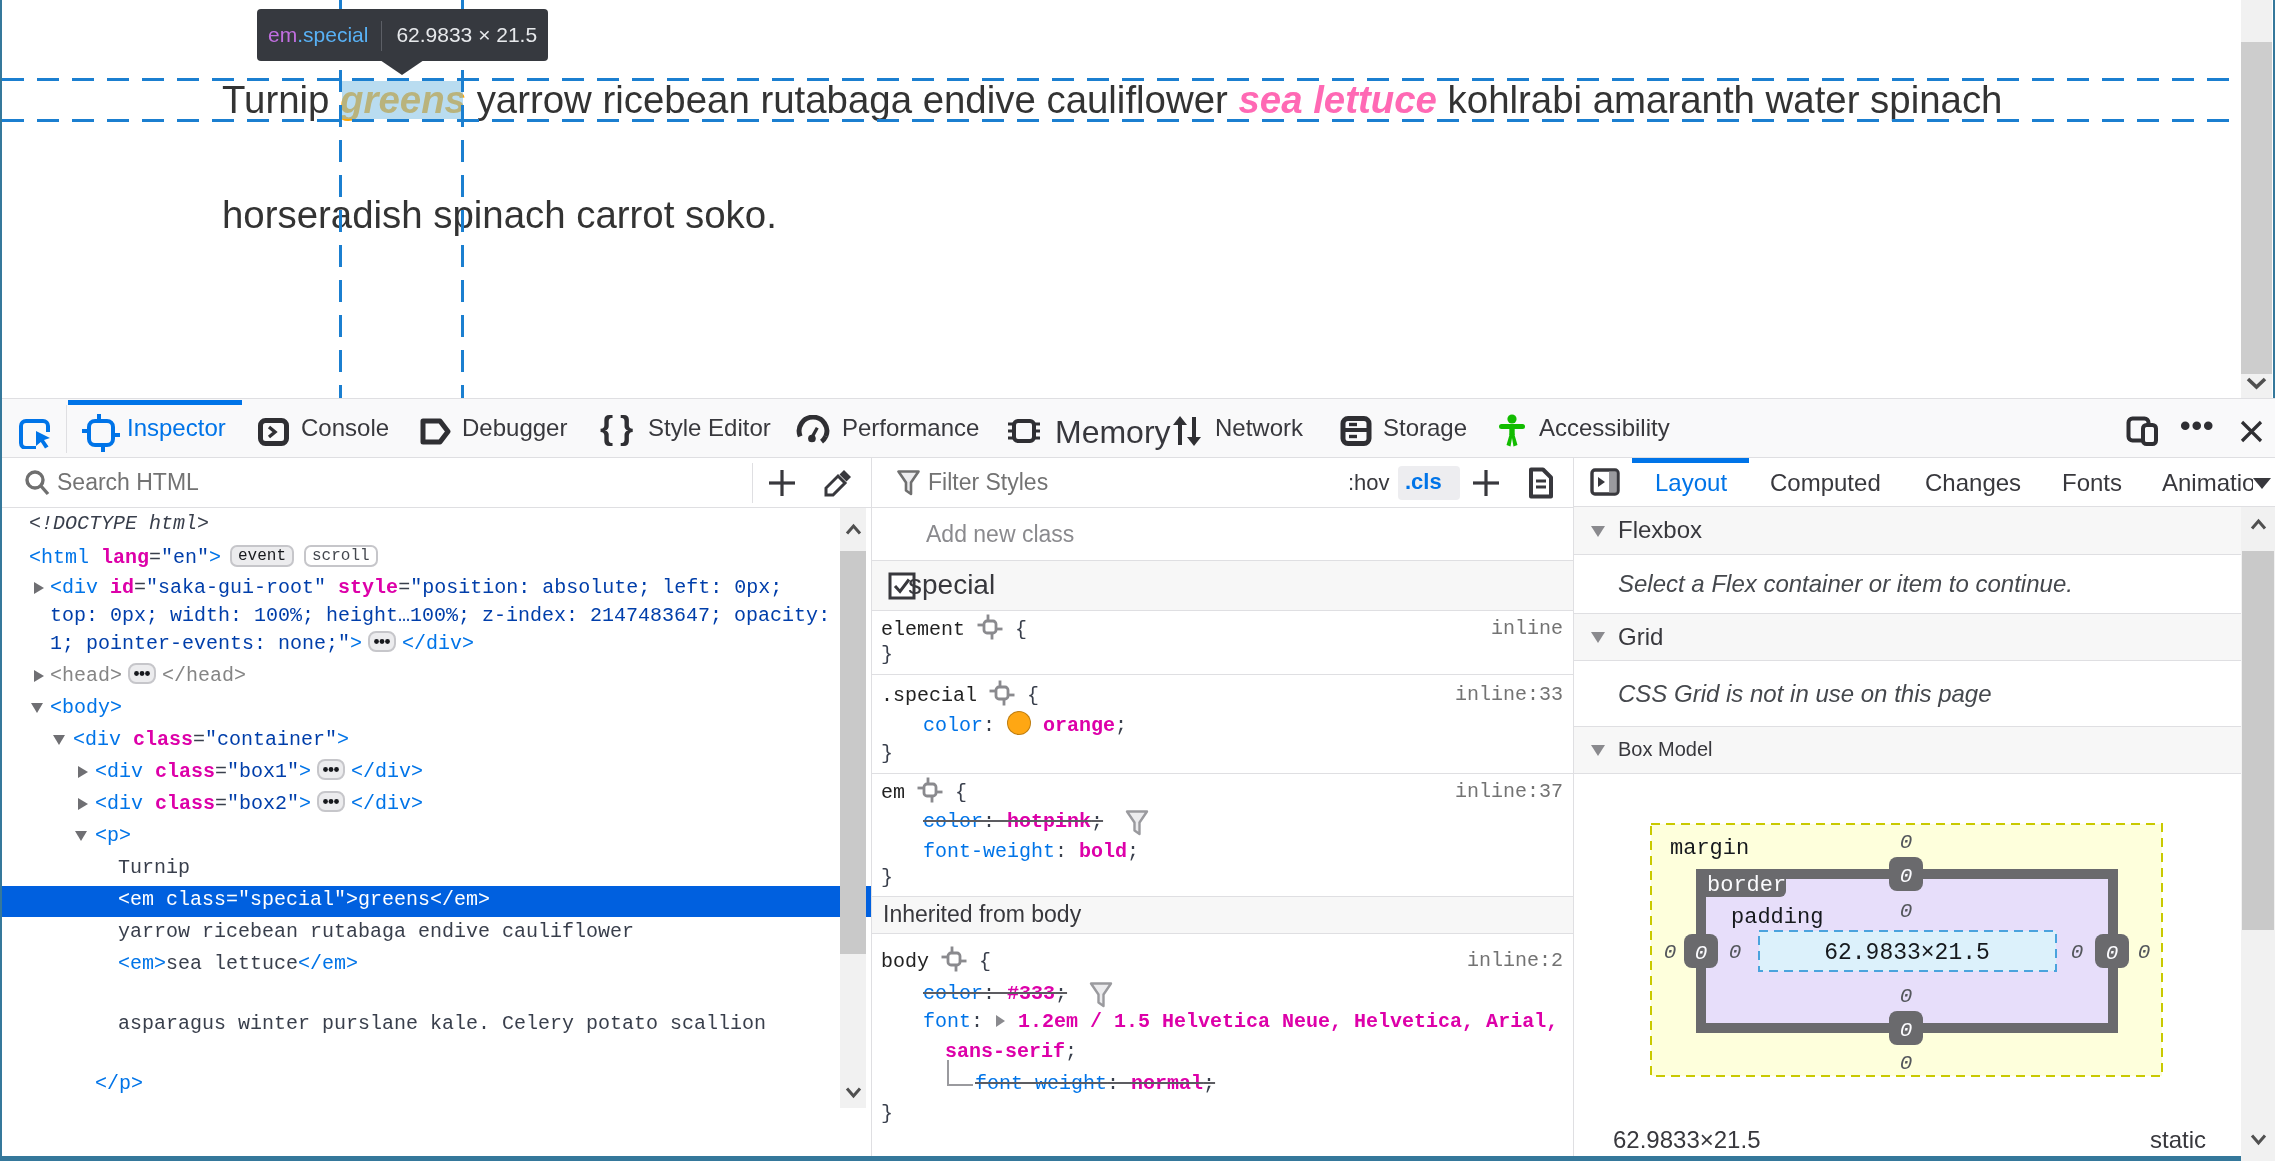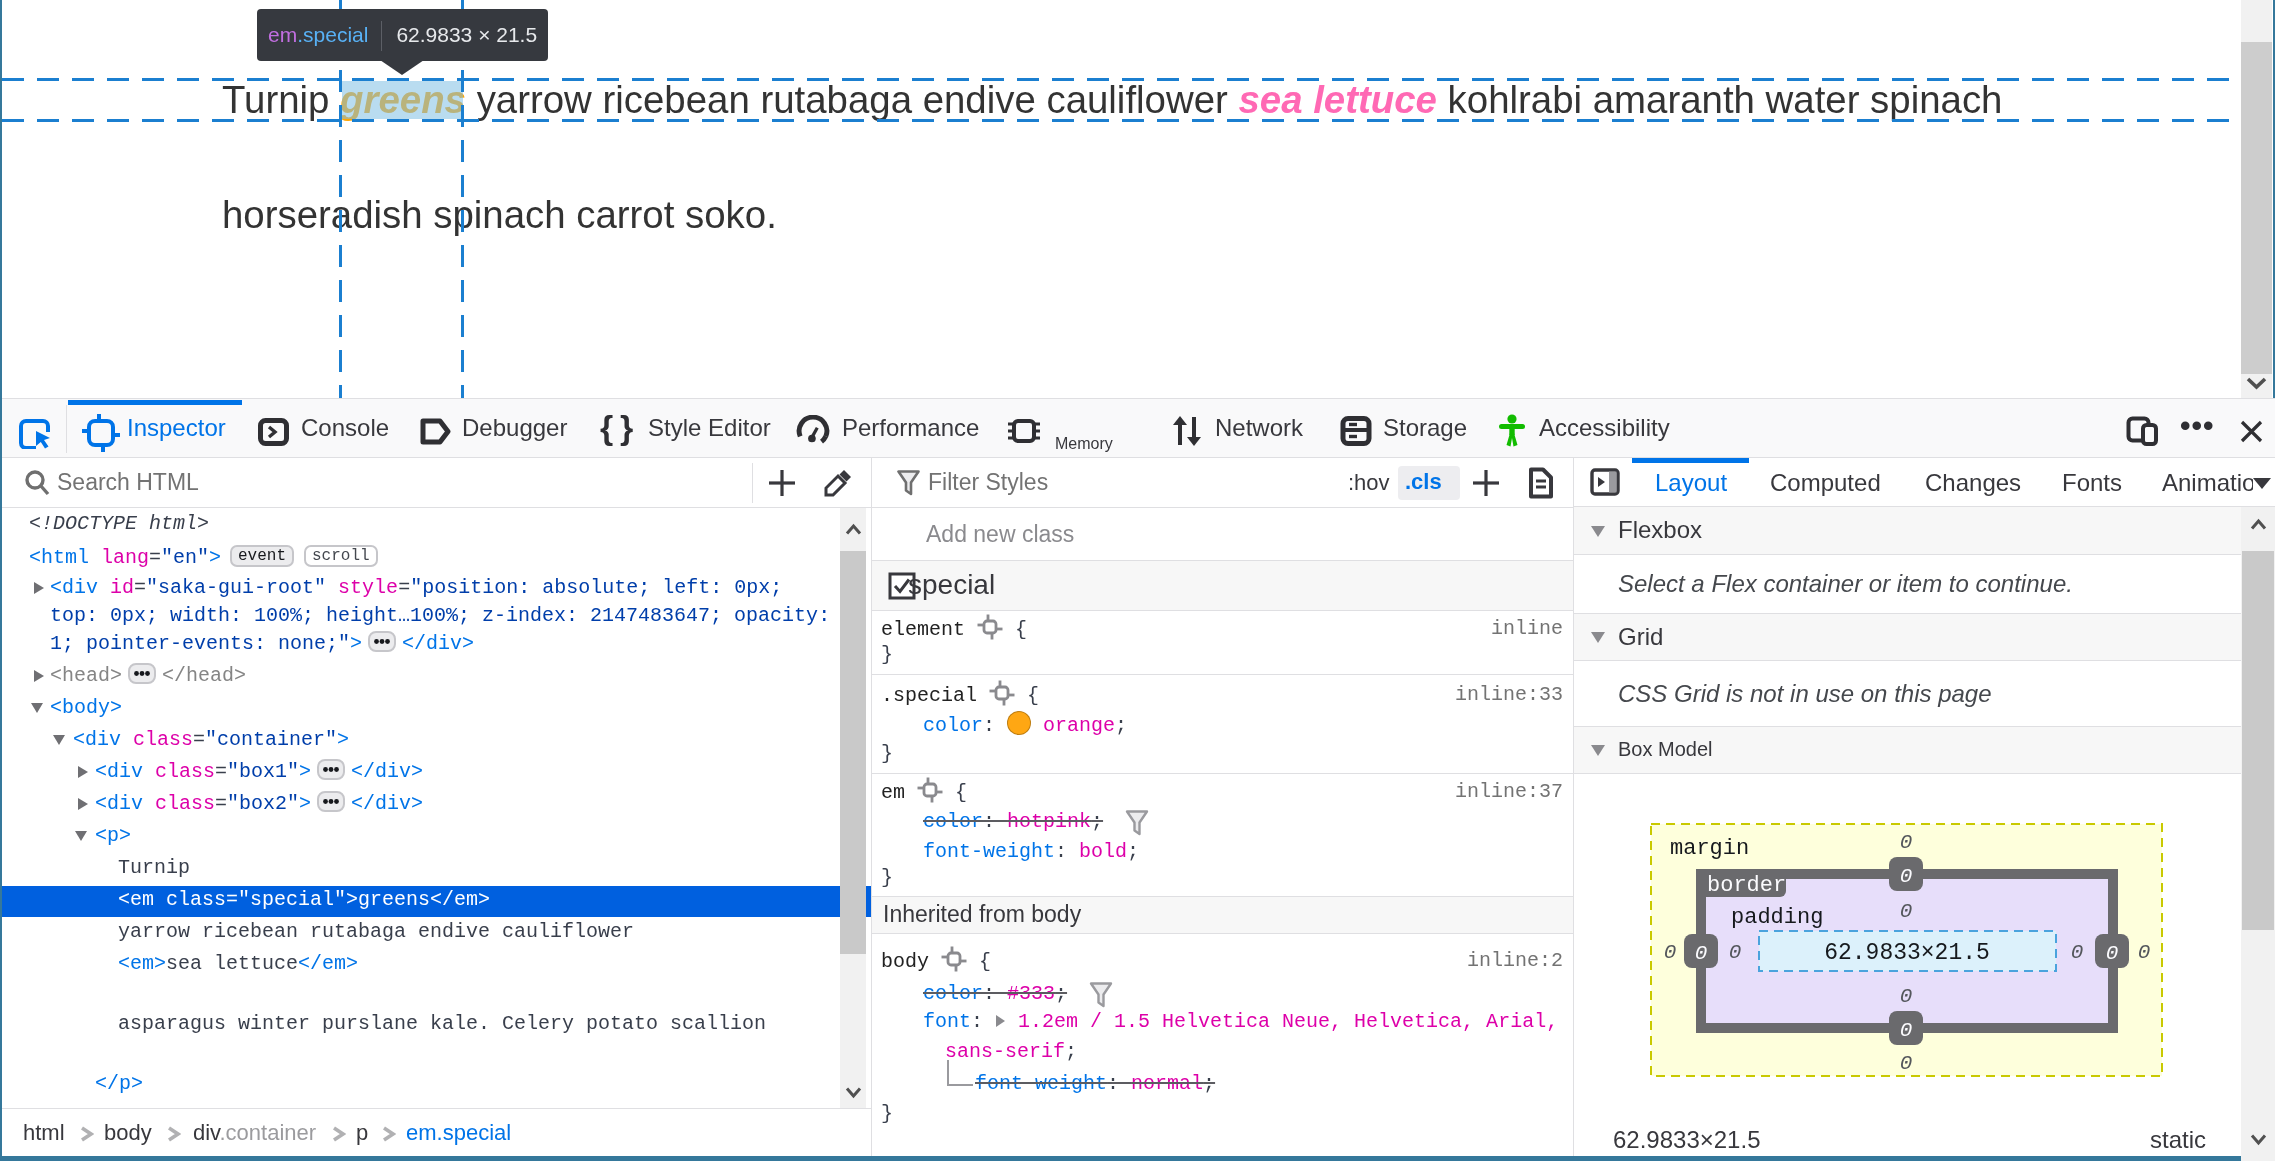--- a/index.html
+++ b/index.html
@@ -13,21 +13,21 @@
   #pagetext { color:#333; font-size:38.4px; line-height:57.6px; white-space:pre; }
   .hotpink { color:#ff69b4; font-weight:bold; font-style:italic; }
   .orange-em { color:#ffa500; font-weight:bold; font-style:italic; }
   
   .row-border { background:#dfdfe2; height:1px; }
   .vsep { background:#dfdfe2; width:1px; }
   .gray { color:#737373; }
   .dark { color:#38383d; }
   .code { color:#393f4c; }
   .tag { color:#0074e8; }
-  .attr { color:#dd00a9; }
+  .attr { color:#dd00a9;font-weight:bold; }
   .val { color:#003eaa; }
   .treerow { position:absolute; height:32px; line-height:32px; font-size:20px; }
   .rulerow { position:absolute; height:30px; line-height:30px; font-size:20px; }
   .strike { text-decoration:line-through; text-decoration-color:#5c5c61; }
 </style>
 </head>
 <body>
 <div id="root">
 
   <div class="abs" id="pagearea" style="left:0;top:0;width:2275px;height:398px;background:#fff;overflow:hidden;">
@@ -99,21 +99,21 @@
       <rect x="6" y="5" width="20" height="20" rx="4" fill="none" stroke="#2f2f33" stroke-width="4"></rect>
       <g stroke="#2f2f33" stroke-width="3">
         <line x1="0" y1="8" x2="6" y2="8"></line>
           <line x1="0" y1="15" x2="6" y2="15"></line>
           <line x1="0" y1="22" x2="6" y2="22"></line>
         <line x1="26" y1="8" x2="32" y2="8"></line>
           <line x1="26" y1="15" x2="32" y2="15"></line>
           <line x1="26" y1="22" x2="32" y2="22"></line>
       </g>
     </svg>
-    <div class="abs dark" style="left:1055px;top:16px;height:58px;line-height:58px;font-size:16px;">Memory</div>
+    <div class="abs dark" style="left:1055px;top:4px;height:58px;line-height:58px;font-size:32px;">Memory</div>
 
     <svg class="abs" style="left:1168px;top:16px;" width="38" height="32" viewBox="0 0 38 32">
       <g stroke="#2f2f33" stroke-width="4" fill="none">
         <line x1="12" y1="30" x2="12" y2="6"></line>
         <line x1="26" y1="2" x2="26" y2="26"></line>
       </g>
       <polygon points="5,10 19,10 12,1" fill="#2f2f33"></polygon>
       <polygon points="19,22 33,22 26,31" fill="#2f2f33"></polygon>
     </svg>
     <div class="abs dark" style="left:1215px;top:0;height:58px;line-height:58px;font-size:24px;">Network</div>
@@ -248,39 +248,20 @@
     <div class="abs" style="left:840px;top:0;width:26px;height:600px;background:#f1f1f1;"></div>
     <svg class="abs" style="left:845px;top:15px;" width="17" height="13">
         <polyline points="2,10.5 8.5,3 15,10.5" fill="none" stroke="#505050" stroke-width="3"></polyline>
       </svg>
     <div class="abs" style="left:840px;top:43px;width:26px;height:403px;background:#c9c9c9;"></div>
     <svg class="abs" style="left:845px;top:578px;" width="17" height="13">
         <polyline points="2,2.5 8.5,10 15,2.5" fill="none" stroke="#505050" stroke-width="3"></polyline>
       </svg>
   </div>
 
-  <div class="abs" id="breadcrumbs" style="left:0;top:1108px;width:871px;height:50px;background:#fff;border-top:1px solid #dfdfe2;">
-    <div class="abs dark" style="left:23px;top:0;height:49px;line-height:48px;font-size:22px;">html</div>
-    <svg class="abs" style="left:79px;top:17px;" width="15" height="16">
-        <polyline points="3,2 12,8 3,14" fill="none" stroke="#b1b1b3" stroke-width="3.6"></polyline>
-      </svg>
-    <div class="abs dark" style="left:104px;top:0;height:49px;line-height:48px;font-size:22px;">body</div>
-    <svg class="abs" style="left:166px;top:17px;" width="15" height="16">
-        <polyline points="3,2 12,8 3,14" fill="none" stroke="#b1b1b3" stroke-width="3.6"></polyline>
-      </svg>
-    <div class="abs dark" style="left:193px;top:0;height:49px;line-height:48px;font-size:22px;">div<span style="color:#9b9b9e;">.container</span></div>
-    <svg class="abs" style="left:331px;top:17px;" width="15" height="16">
-        <polyline points="3,2 12,8 3,14" fill="none" stroke="#b1b1b3" stroke-width="3.6"></polyline>
-      </svg>
-    <div class="abs dark" style="left:356px;top:0;height:49px;line-height:48px;font-size:22px;">p</div>
-    <svg class="abs" style="left:381px;top:17px;" width="15" height="16">
-        <polyline points="3,2 12,8 3,14" fill="none" stroke="#b1b1b3" stroke-width="3.6"></polyline>
-      </svg>
-    <div class="abs" style="left:406px;top:0;height:49px;line-height:48px;font-size:22px;color:#0074e8;">em.special</div>
-  </div>
 
   <div class="abs" id="rulespanel" style="left:872px;top:508px;width:701px;height:650px;background:#fff;overflow:hidden;">
     <div class="abs" style="left:23px;top:0;height:52px;line-height:52px;font-size:23px;color:#8a8a8e;margin-left:31px;">Add new class</div>
     <div class="abs row-border" style="left:0;top:52px;width:701px;"></div>
     <div class="abs" style="left:0;top:53px;width:701px;height:49px;background:#f7f7f7;"></div>
     <svg class="abs" style="left:16px;top:64px;" width="28" height="28" viewBox="0 0 28 28">
       <rect x="2" y="2" width="24" height="24" fill="#fff" stroke="#38383d" stroke-width="3"></rect>
       <polyline points="7,14 12,19.5 21,7.5" fill="none" stroke="#38383d" stroke-width="3"></polyline>
     </svg>
     <div class="abs dark" style="left:36px;top:53px;height:49px;line-height:47px;font-size:28px;">special</div>

